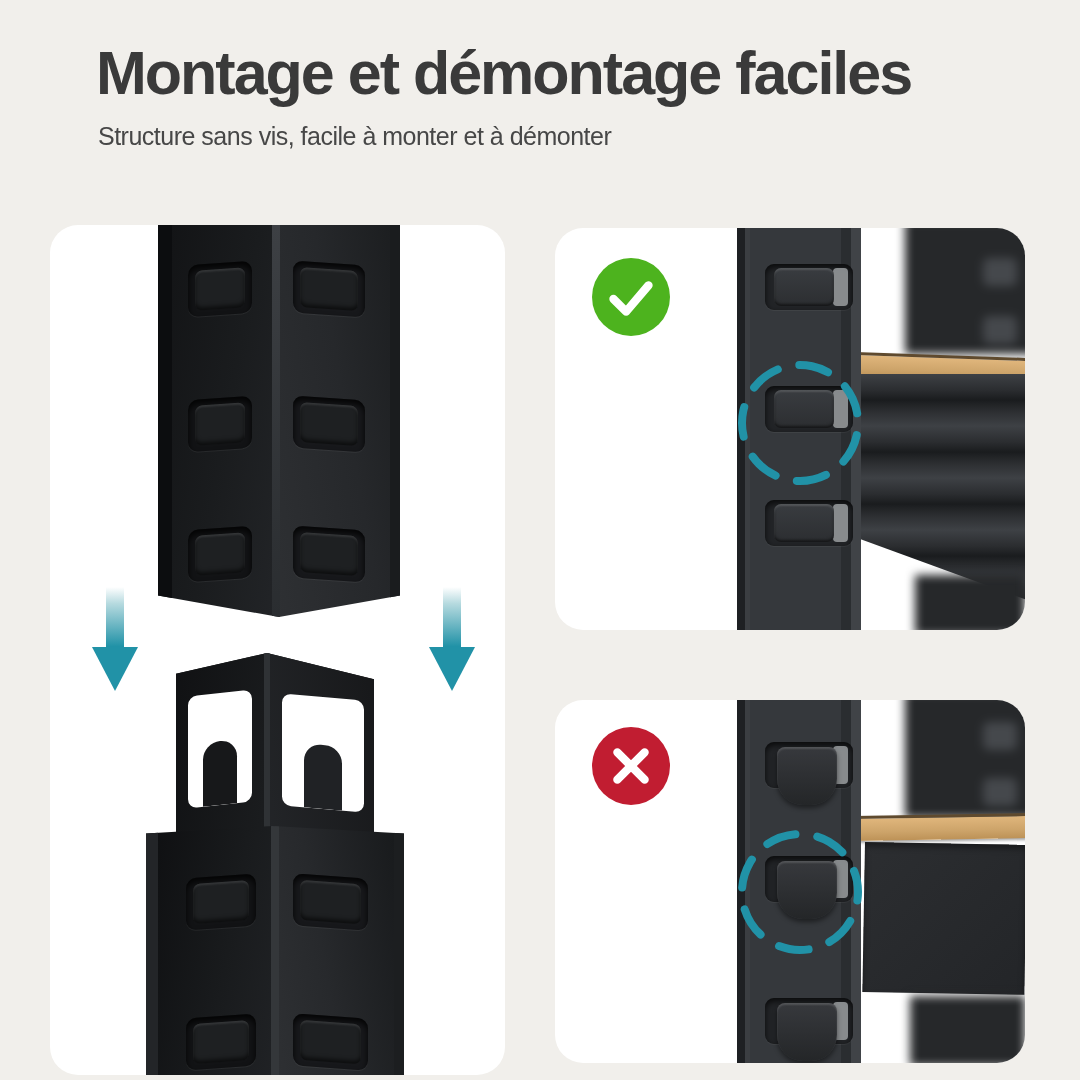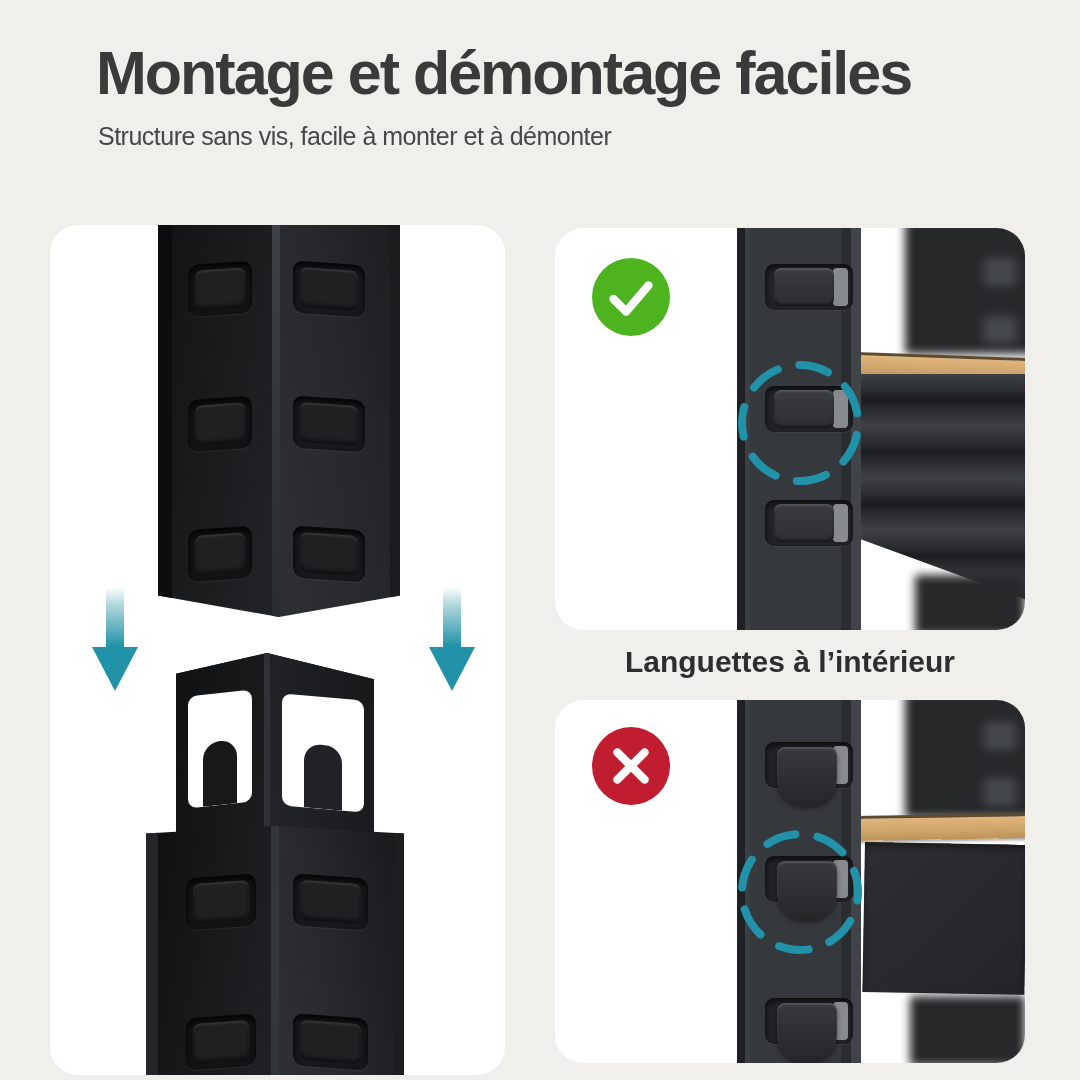--- a/index.html
+++ b/index.html
@@ -204,21 +204,20 @@
     <svg class="dash-circle" style="left:180px;top:130px;" viewBox="0 0 130 130">
       <circle cx="65" cy="65" r="58" fill="none" stroke="var(--accent-teal,#2192a7)" stroke-width="8" stroke-dasharray="30 22" stroke-linecap="round" transform="rotate(12 65 65)"></circle>
     </svg>
 
     <svg class="badge" viewBox="0 0 80 80">
       <circle cx="40" cy="40" r="40" fill="var(--success-green,#4db31e)"></circle>
       <path d="M22 42 L35 55 L58 28" fill="none" stroke="#ffffff" stroke-width="8.5" stroke-linecap="round" stroke-linejoin="round"></path>
     </svg>
   </div>
 
-  <div class="section-label">Languettes à l’intérieur</div>
 
   <div id="card-bottom-right" class="card">
     <div class="blurpost" style="left:350px;top:-8px;width:130px;height:126px;">
       <div class="bp-hint" style="left:78px;top:30px;width:34px;height:28px;"></div>
       <div class="bp-hint" style="left:78px;top:86px;width:34px;height:28px;"></div>
     </div>
     <div class="wood" style="top:116px;transform:rotate(-1deg);"></div>
     <div class="shelf-smooth"></div>
     <div class="blurpost" style="left:355px;top:296px;width:115px;height:70px;"></div>
 

